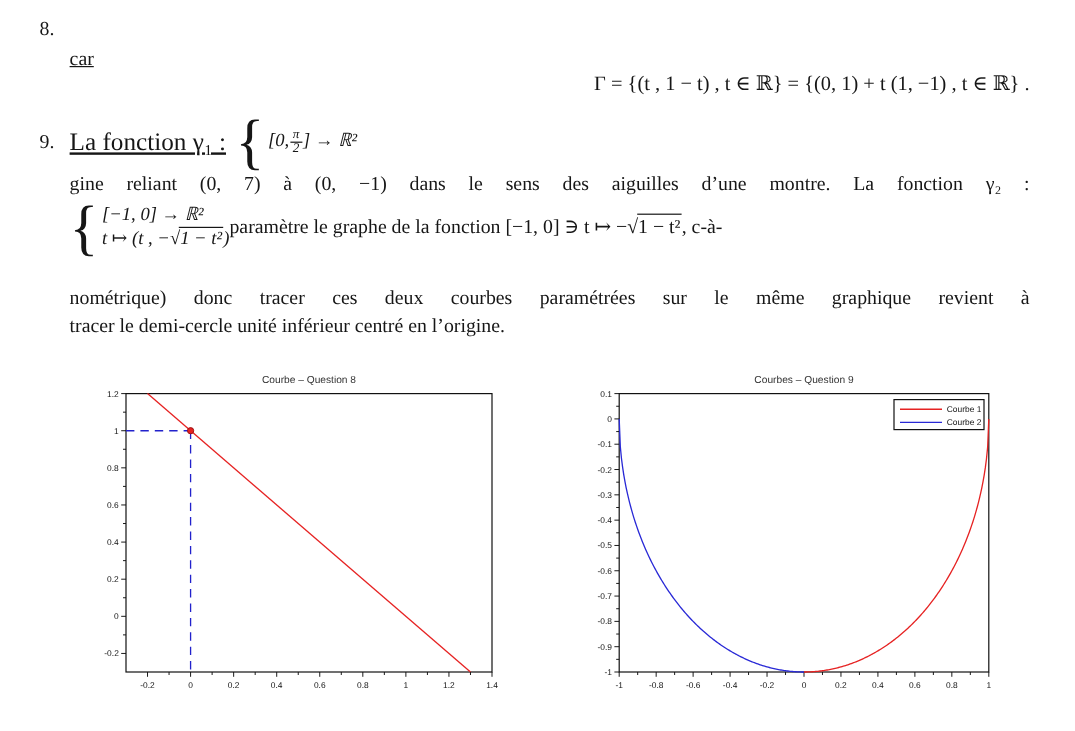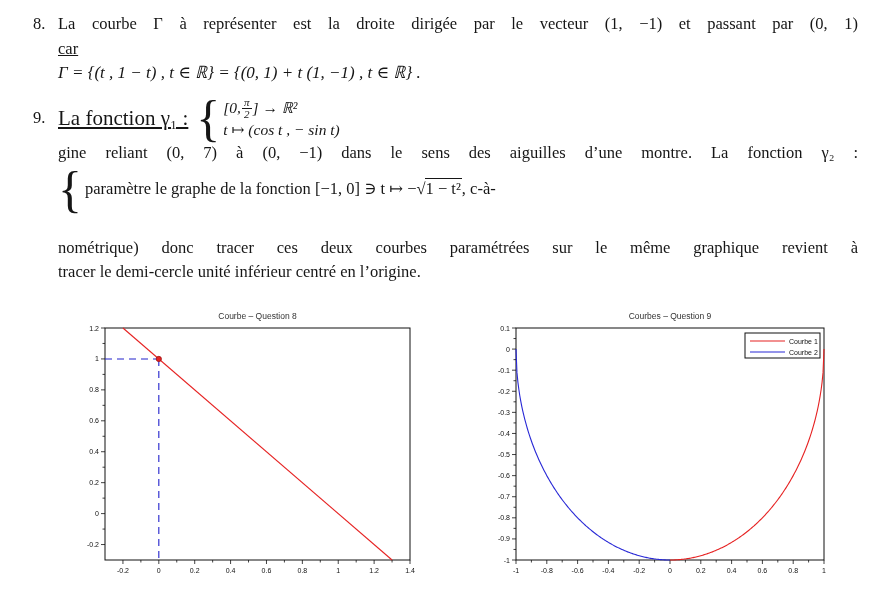--- a/index.html
+++ b/index.html
@@ -2,69 +2,75 @@
 <html><head>
 <meta charset="utf-8">
 <style>
   html,body{margin:0;padding:0;background:#fff;}
   .page{position:relative;width:896px;height:609px;background:#ffffff;overflow:hidden;
         font-family:"Liberation Serif","DejaVu Serif",serif;color:#161616;}
   .tline{position:absolute;font-size:16.5px;line-height:20px;white-space:nowrap;}
   .wide{white-space:normal;}
   .jus{text-align:justify;text-align-last:justify;}
   .itemnum{position:absolute;font-size:16.5px;}
-  .eq{position:absolute;font-size:17px;font-style:italic;text-align:left;}
+  .eq{position:absolute;font-size:17px;text-align:right;}
   .sysrow{position:absolute;display:flex;align-items:center;}
   .sysblock{display:inline-flex;align-items:center;}
   .brace{font-size:50px;font-weight:400;line-height:40px;transform:scaleY(1.02);margin-right:3px;}
   .sysrows{display:flex;flex-direction:column;font-style:italic;font-size:15.5px;line-height:20px;}
   .srow{display:flex;align-items:center;white-space:nowrap;}
   .frac{display:inline-flex;flex-direction:column;align-items:center;vertical-align:middle;margin:0 1px;}
   .fnum{display:block;font-size:11px;line-height:10px;border-bottom:1px solid #161616;padding:0 2px 1px 2px;}
   .fden{display:block;font-size:11px;line-height:11px;}
   .sqrt{white-space:nowrap;}
   .radicand{border-top:1.2px solid #161616;padding:0 1px;margin-left:-1px;}
   .chart{position:absolute;}
   .ctitle{font:8.5px "Liberation Sans","DejaVu Sans",sans-serif;fill:#333333;}
   .tick{font:7px "Liberation Sans","DejaVu Sans",sans-serif;fill:#111111;}
 </style>
 </head>
 <body>
 
 <div class="page">
 
   <div class="itemnum" style="left:33px;top:14px;">8.</div>
-  <div class="tline wide jus" style="left:58px;top:14px;width:800px;">La courbe Γ à représenter est la droite dirigée par le vecteur (1, −1) et passant par (0, 1)</div>
   <div class="tline" style="left:58px;top:39px;text-decoration:underline;">car</div>
   <div class="eq" style="left:58px;top:60px;width:800px;">Γ = {(t , 1 − t) , t ∈ ℝ}  =  {(0, 1) + t (1, −1) , t ∈ ℝ} .</div>
 
   <div class="sysrow" style="left:33px;top:94px;width:825px;height:48px;">
     <span class="itemnum" style="position:static;width:25px;flex:none;">9.</span>
     <span style="font-size:21px;flex:none;text-decoration:underline;">La fonction γ₁ :</span>
     <span class="sysblock" style="margin-left:8px;flex:none;">
       <span class="brace">{</span>
       <span class="sysrows">
         <span class="srow">
           <span>[0, </span>
           <span class="frac">
             <span class="fnum">π</span>
             <span class="fden">2</span>
           </span>
           <span>] → ℝ²</span>
         </span>
-        <span class="srow">t ↦ (cos t , − sin t)</span>
       </span>
     </span>
   </div>
 
   <div class="tline wide jus" style="left:58px;top:143px;width:800px;">gine reliant (0, 7) à (0, −1) dans le sens des aiguilles d’une montre. La fonction γ₂ :</div>
 
   <div class="sysrow" style="left:58px;top:165px;width:800px;height:48px;">
     <span class="sysblock" style="flex:none;">
       <span class="brace">{</span>
+      <span class="sysrows">
+        <span class="srow">[−1, 0] → ℝ²</span>
+        <span class="srow">
+          <span>t ↦ (t , −</span>
+          <span class="sqrt"><span>√</span><span class="radicand">1 − t²</span></span>
+          <span>)</span>
+        </span>
+      </span>
     </span>
     <span style="font-size:16.5px;flex:none;white-space:nowrap;">
       <span>paramètre le graphe de la fonction [−1, 0] ∋ t ↦ −</span><span class="sqrt"><span>√</span><span class="radicand">1 − t²</span></span><span>, c-à-</span>
     </span>
   </div>
 
   <div class="tline wide jus" style="left:58px;top:238px;width:800px;">nométrique) donc tracer ces deux courbes paramétrées sur le même graphique revient à</div>
   <div class="tline" style="left:58px;top:262px;">tracer le demi-cercle unité inférieur centré en l’origine.</div>
 
   <svg id="chart8" class="chart" style="left:30px;top:303px;" width="424" height="300">

